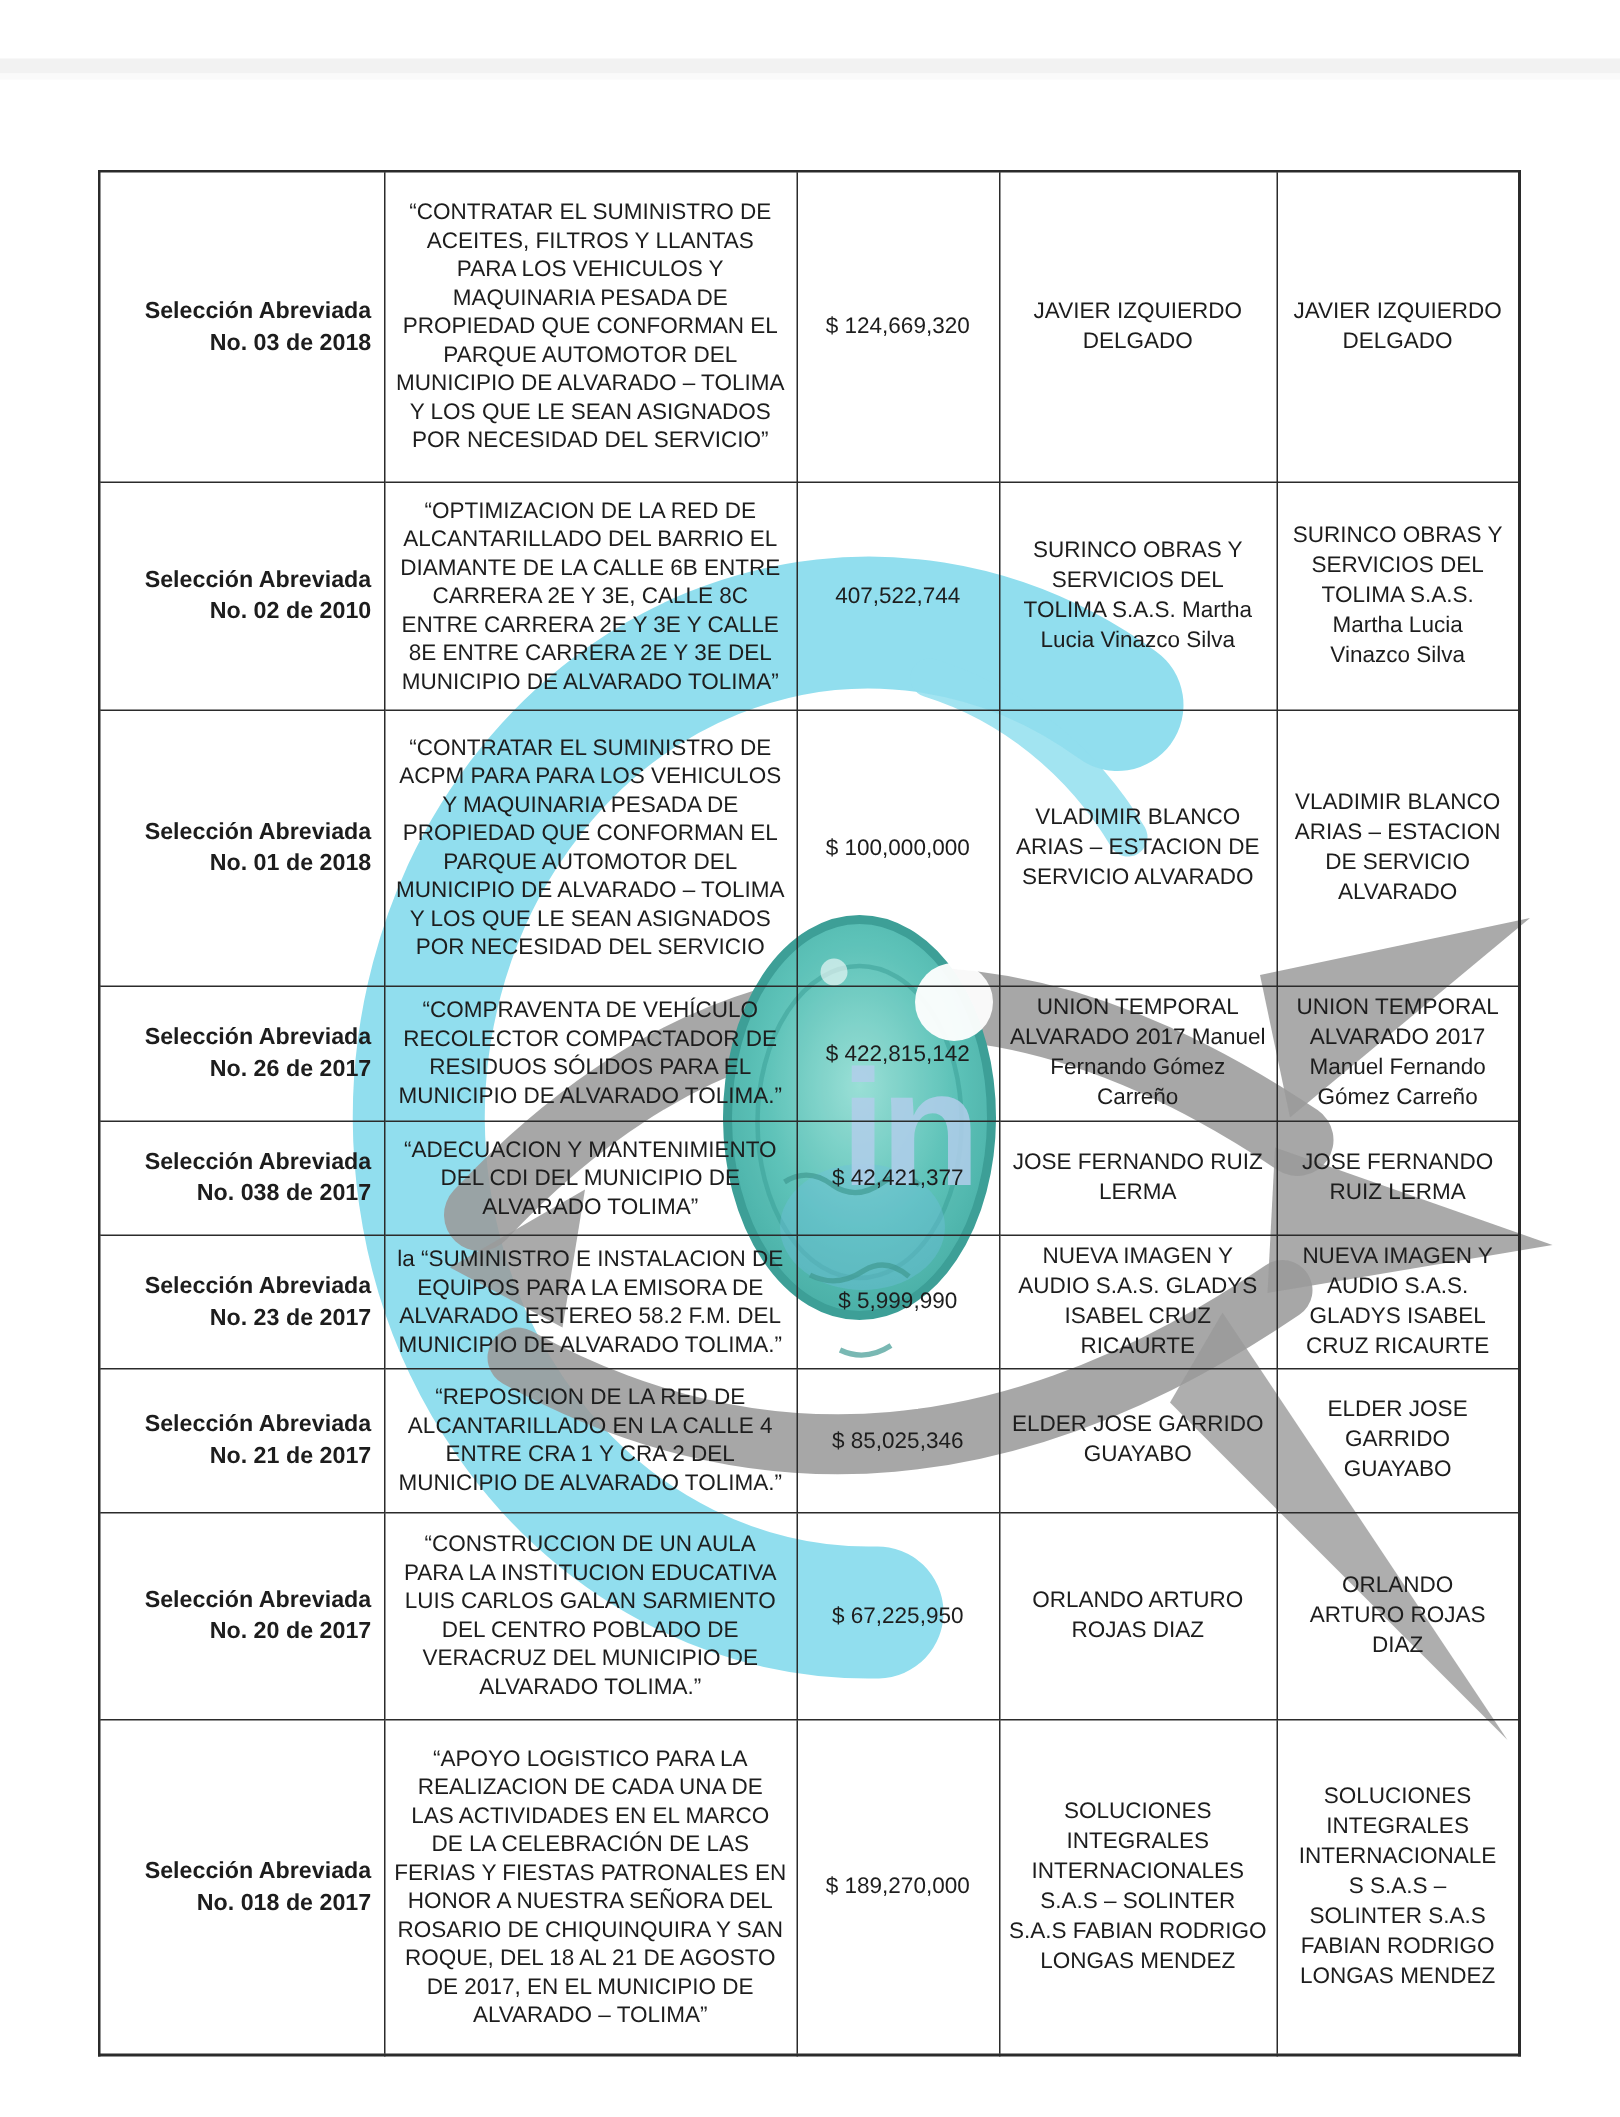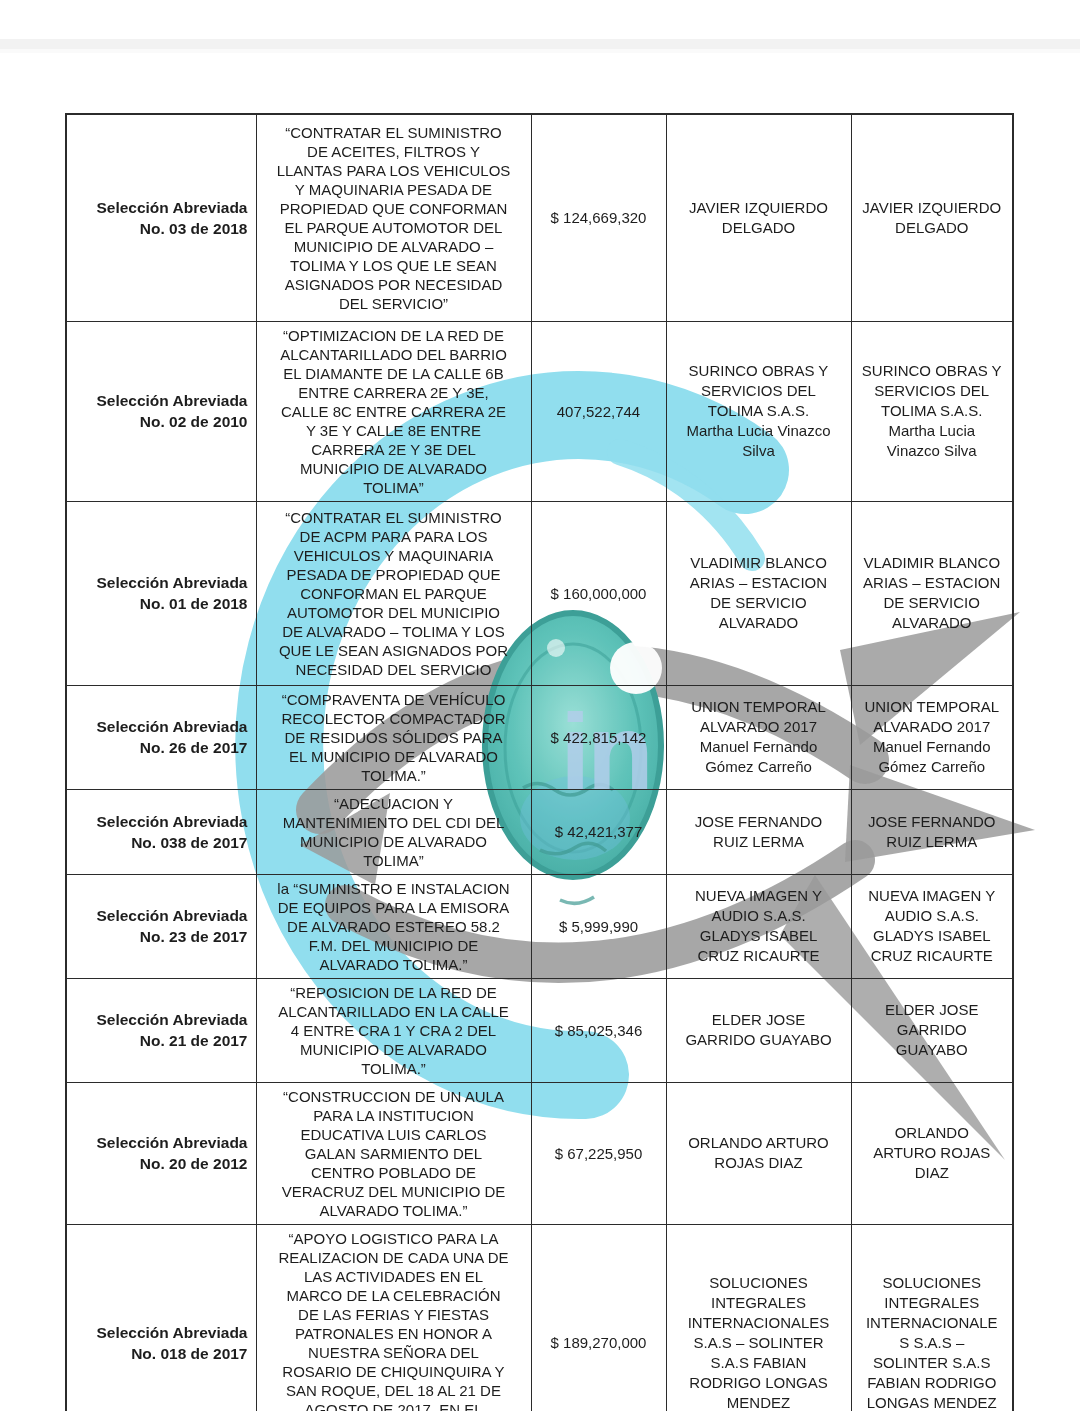--- a/index.html
+++ b/index.html
@@ -33,21 +33,21 @@
   }
   table.contracts,
   table.contracts td{
     border:1.6px solid #2b2b2b;
   }
   table.contracts{border-width:2px;}
   td{
     background:transparent;
     text-align:center;
     vertical-align:middle;
-    padding:4px 18px;
+    padding:4px 6px;
     font-size:15px;
     line-height:19px;
     word-wrap:break-word;
   }
   td.c1{font-weight:bold;font-size:15.5px;line-height:21px;padding:4px 8px;text-align:right;}
   td.c2{text-transform:none;}
   td.c3{font-size:15px;}
   td.c4{line-height:20px;}
   td.c5{line-height:20px;padding:4px 10px;}
   tr:nth-child(1){height:207px;}
@@ -137,21 +137,21 @@
         <td class="c3">407,522,744</td>
         <td class="c4">SURINCO OBRAS Y SERVICIOS DEL TOLIMA S.A.S. Martha Lucia Vinazco Silva</td>
         <td class="c5">SURINCO OBRAS Y SERVICIOS DEL TOLIMA S.A.S. Martha Lucia Vinazco Silva</td>
       </tr>
       <tr>
         <td class="c1">
           <div>Selección Abreviada</div>
           <div>No. 01 de 2018</div>
         </td>
         <td class="c2">“CONTRATAR EL SUMINISTRO DE ACPM PARA PARA LOS VEHICULOS Y MAQUINARIA PESADA DE PROPIEDAD QUE CONFORMAN EL PARQUE AUTOMOTOR DEL MUNICIPIO DE ALVARADO – TOLIMA Y LOS QUE LE SEAN ASIGNADOS POR NECESIDAD DEL SERVICIO</td>
-        <td class="c3">$ 160,000,000</td>
+        <td class="c3">$ 100,000,000</td>
         <td class="c4">VLADIMIR BLANCO ARIAS – ESTACION DE SERVICIO ALVARADO</td>
         <td class="c5">VLADIMIR BLANCO ARIAS – ESTACION DE SERVICIO ALVARADO</td>
       </tr>
       <tr>
         <td class="c1">
           <div>Selección Abreviada</div>
           <div>No. 26 de 2017</div>
         </td>
         <td class="c2">“COMPRAVENTA DE VEHÍCULO RECOLECTOR COMPACTADOR DE RESIDUOS SÓLIDOS PARA EL MUNICIPIO DE ALVARADO TOLIMA.”</td>
         <td class="c3">$ 422,815,142</td>
@@ -184,21 +184,21 @@
           <div>No. 21 de 2017</div>
         </td>
         <td class="c2">“REPOSICION DE LA RED DE ALCANTARILLADO EN LA CALLE 4 ENTRE CRA 1 Y CRA 2 DEL MUNICIPIO DE ALVARADO TOLIMA.”</td>
         <td class="c3">$ 85,025,346</td>
         <td class="c4">ELDER JOSE GARRIDO GUAYABO</td>
         <td class="c5">ELDER JOSE GARRIDO GUAYABO</td>
       </tr>
       <tr>
         <td class="c1">
           <div>Selección Abreviada</div>
-          <div>No. 20 de 2012</div>
+          <div>No. 20 de 2017</div>
         </td>
         <td class="c2">“CONSTRUCCION DE UN AULA PARA LA INSTITUCION EDUCATIVA LUIS CARLOS GALAN SARMIENTO DEL CENTRO POBLADO DE VERACRUZ DEL MUNICIPIO DE ALVARADO TOLIMA.”</td>
         <td class="c3">$ 67,225,950</td>
         <td class="c4">ORLANDO ARTURO ROJAS DIAZ</td>
         <td class="c5">ORLANDO ARTURO ROJAS DIAZ</td>
       </tr>
       <tr>
         <td class="c1">
           <div>Selección Abreviada</div>
           <div>No. 018 de 2017</div>

